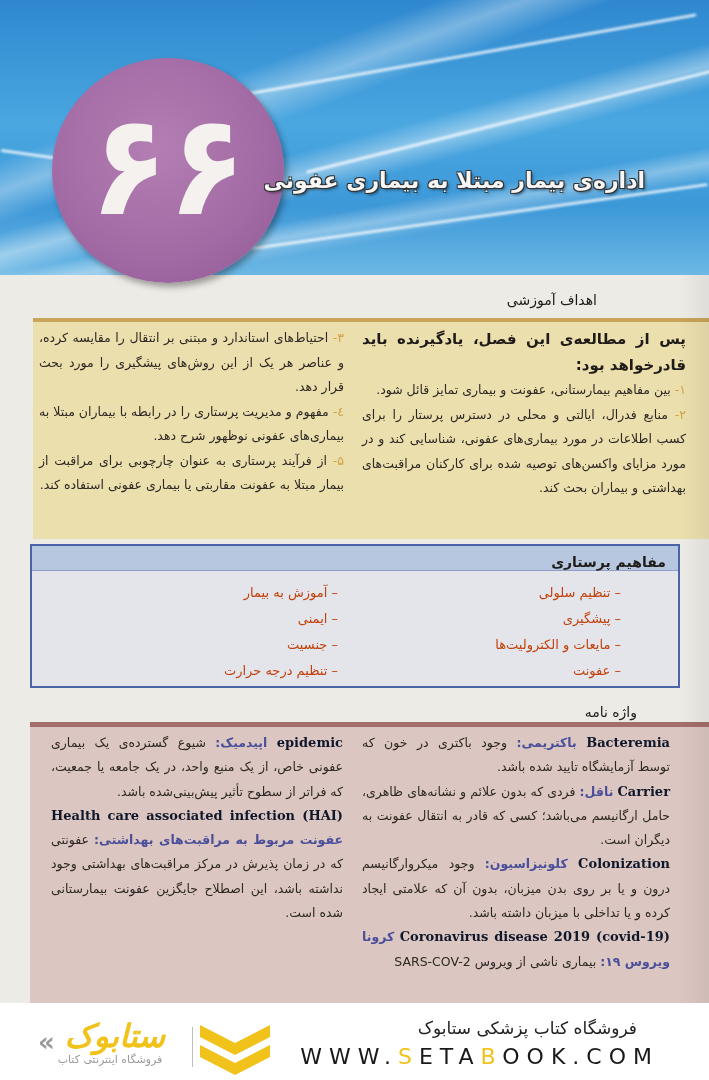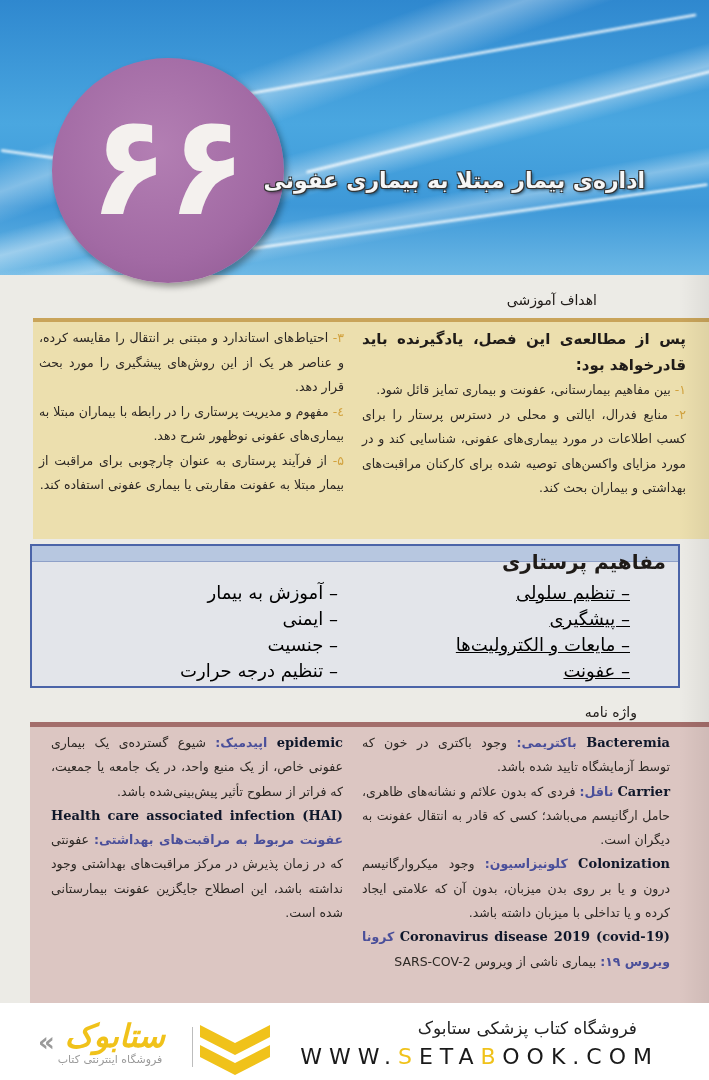--- a/index.html
+++ b/index.html
@@ -65,25 +65,25 @@
   .obj-num { color: #d2a23e; }
   .obj-item { margin: 0; }
 
   
   .concepts {
     position: absolute; left: 30px; top: 544px; width: 650px; height: 144px;
     background: #e3e5ea;
     border: 2px solid #4b64a8;
   }
   .concepts-head {
-    height: 16px; background: #b7c7e0; border-bottom: 1px solid #8ea0c8;
-    direction: rtl; padding-right: 12px; font-size: 20px; font-weight: bold; line-height: 32px; color: #1f1b18;
-  }
-  .concepts-col { position: absolute; top: 34px; direction: rtl; font-size: 18px; line-height: 26px; color: #000000; }
-  .concepts-col.right { right: 48px; width: 230px; text-decoration: underline; }
+    height: 25px; background: #b7c7e0; border-bottom: 1px solid #8ea0c8;
+    direction: rtl; padding-right: 12px; font-size: 14px; font-weight: bold; line-height: 32px; color: #1f1b18;
+  }
+  .concepts-col { position: absolute; top: 34px; direction: rtl; font-size: 13px; line-height: 26px; color: #c2410c; }
+  .concepts-col.right { right: 57px; width: 230px; }
   .concepts-col.left { right: 340px; width: 230px; }
 
   
   .glossary {
     position: absolute; left: 30px; top: 722px; width: 680px; height: 281px;
     background: #dcc6c2;
     border-top: 5px solid #a36e6b;
   }
   .gloss-col {
     position: absolute; top: 4px; direction: rtl; text-align: justify;

